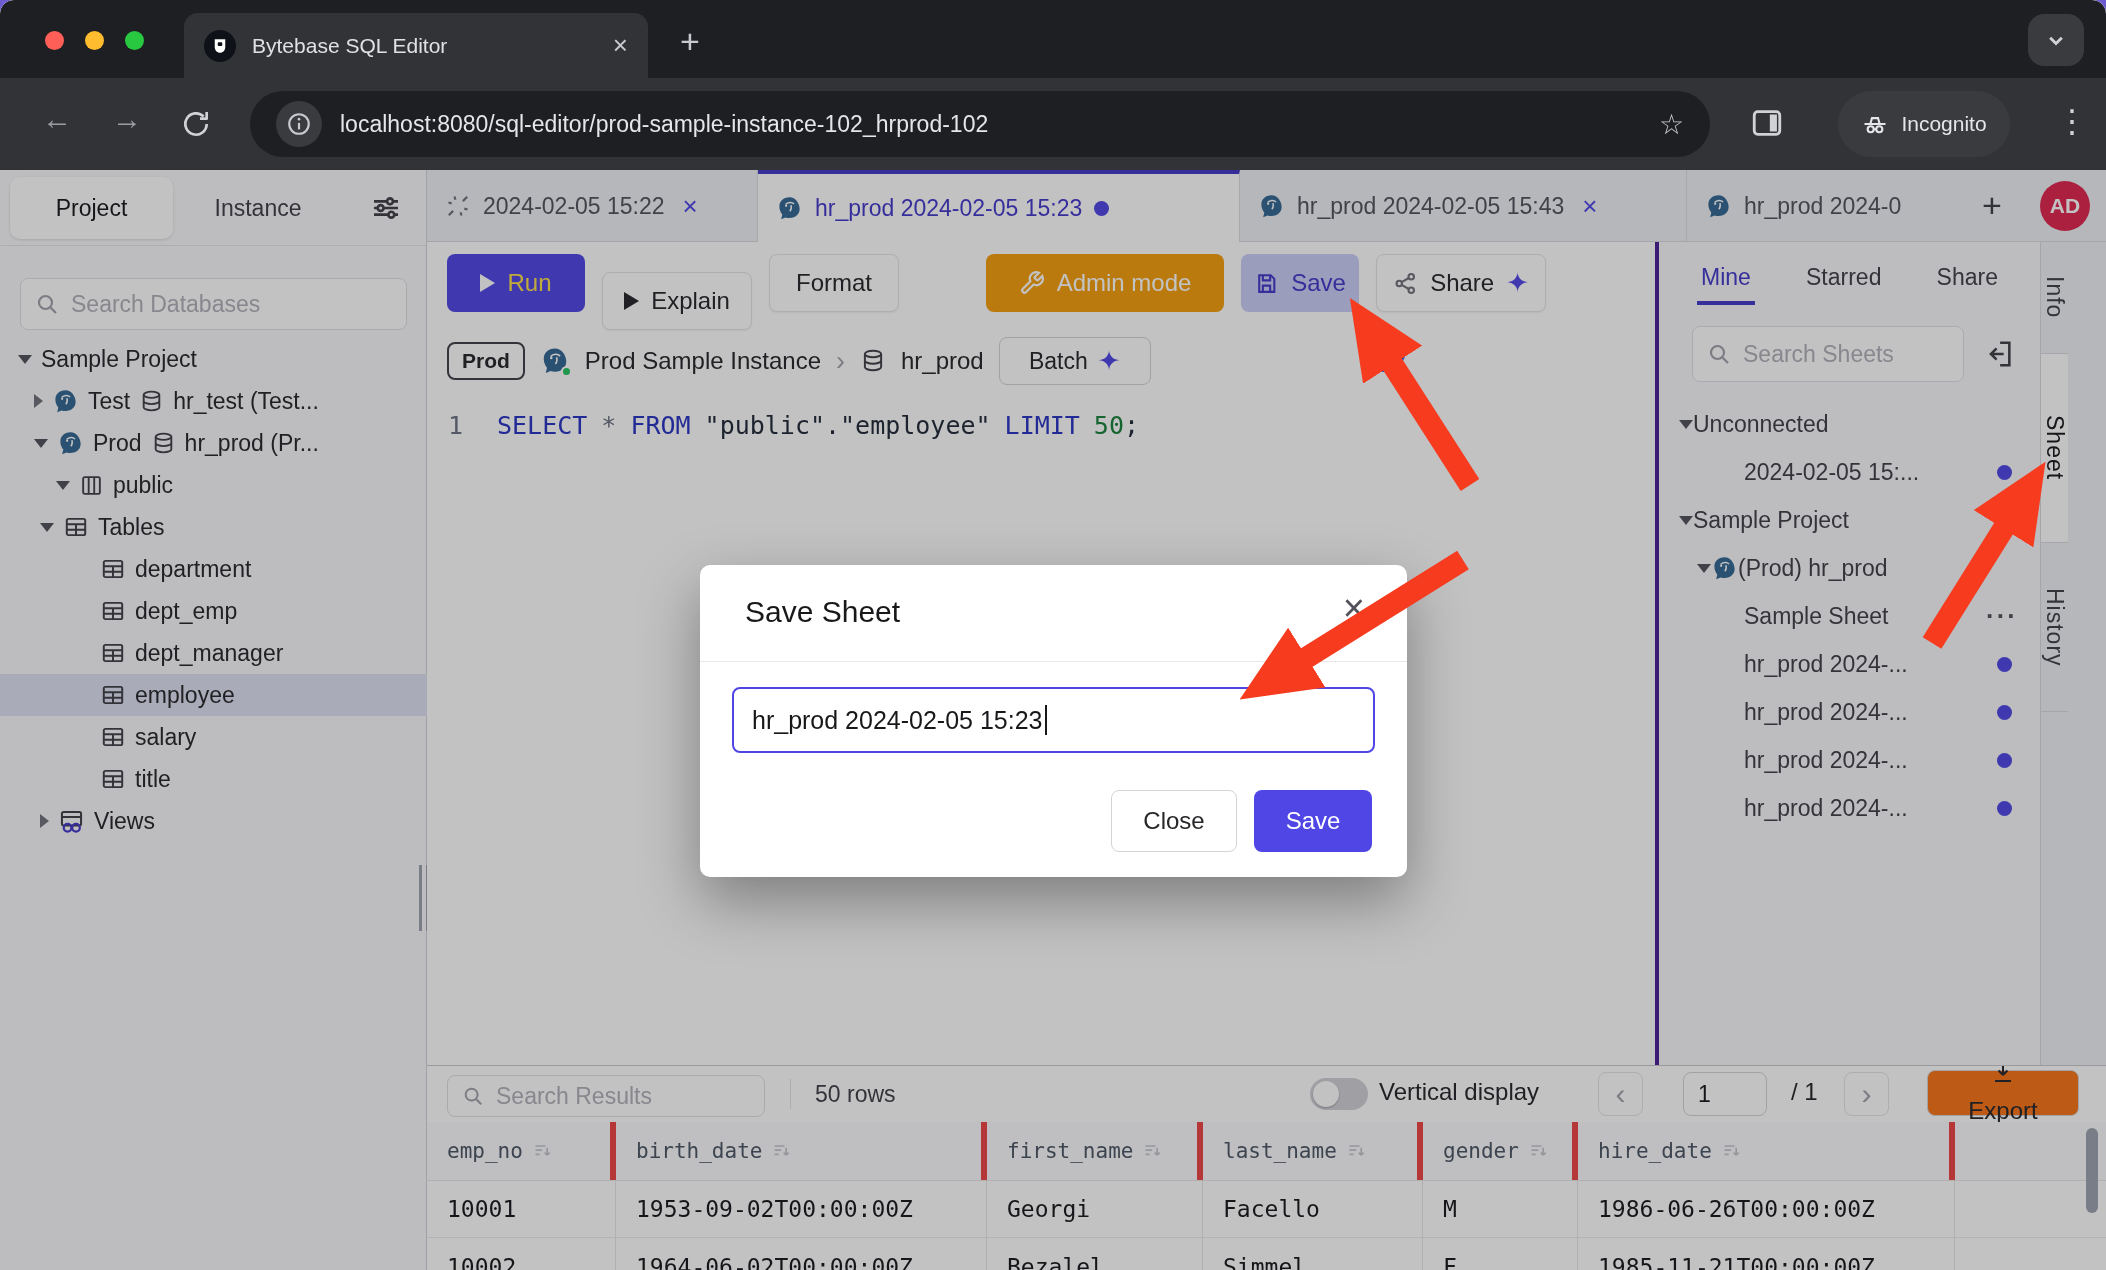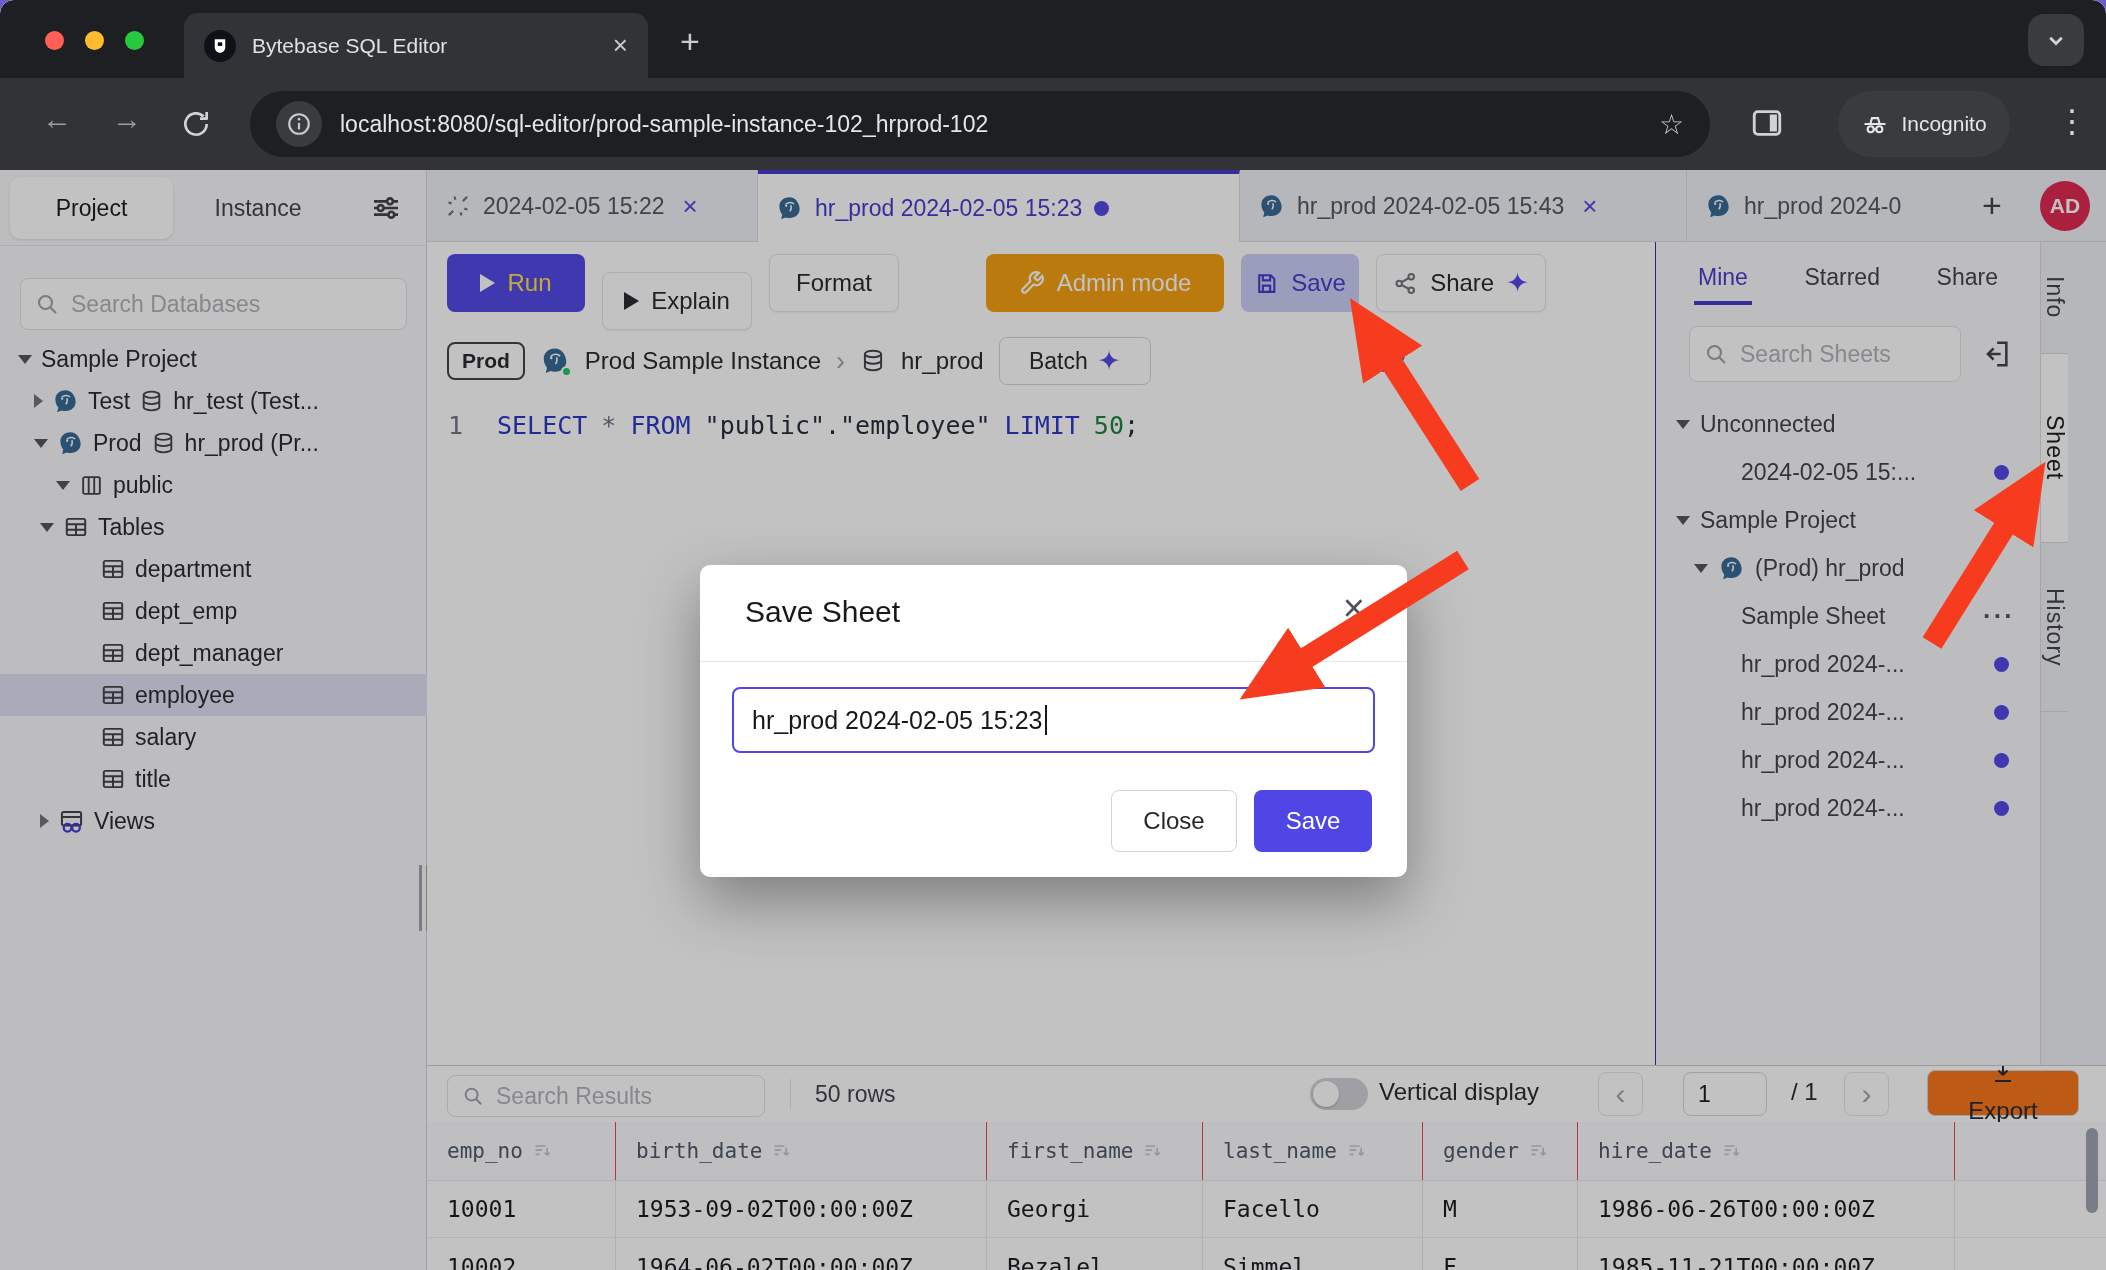--- a/index.html
+++ b/index.html
@@ -71,28 +71,28 @@
   .crumbs { position:absolute; left:0; top:82px; width:100%; height:74px; display:flex; align-items:center; padding-left:20px; gap:15px; font-size:24px; color:#27272a; }
   .env-badge { border:2px solid #3f3f46; border-radius:8px; padding:5px 13px; font-size:21px; font-weight:bold; color:#27272a; }
   .crumb-sep { color:#a1a1aa; font-size:27px; }
   .btn-batch { height:48px; width:152px; font-size:23px; background:#fff; border:1px solid #d4d4d8; border-radius:8px; display:flex; align-items:center; justify-content:center; gap:10px; color:#27272a; }
   .blue-ring { position:absolute; left:935px; top:86px; width:44px; height:44px; border:4px solid #2f6cf6; border-radius:50%; }
   .sqlline { position:absolute; left:0; top:156px; width:100%; height:54px; display:flex; align-items:center; font-family:"DejaVu Sans Mono", monospace; font-size:25px; }
   .lno { width:70px; text-align:right; color:#6b7280; padding-right:34px; }
   .tok { margin-right:14px; } .tok.kw { color:#2832c2; } .tok.op { color:#6b7280; } .tok.str { color:#1f2937; } .tok.num { color:#188038; margin-right:0; } .tok.pun { color:#1f2937; margin-right:0; }
 
   
-  .rsb { position:absolute; left:1655px; top:72px; width:385px; height:823px; background:#f8f9fb; border-left:1px solid #4c1d95; }
+  .rsb { position:absolute; left:1655px; top:72px; width:385px; height:823px; background:#f8f9fb; border-left:4px solid #4c1d95; }
   .rsb-tabs { position:absolute; left:0; top:0; width:100%; height:70px; display:flex; align-items:center; justify-content:space-between; padding:0 42px; font-size:23px; color:#3f3f46; }
   .rsb-tab-active { color:#4338ca; position:relative; }
   .rsb-tab-active::after { content:""; position:absolute; left:-4px; right:-4px; bottom:-14px; height:4px; background:#4338ca; }
   .rsb-search { left:33px; top:84px; width:272px; height:56px; }
   .rsb-import { position:absolute; left:322px; top:95px; }
   .rtree { position:absolute; left:0; top:158px; width:385px; }
-  .rrow { height:48px; display:flex; align-items:center; gap:10px; font-size:23px; color:#3f3f46; white-space:nowrap; overflow:hidden; }
+  .rrow { height:48px; display:flex; align-items:center; font-size:23px; color:#3f3f46; white-space:nowrap; overflow:hidden; }
   .rrow .dot { width:15px; height:15px; margin-left:auto; margin-right:32px; }
   .rrow .more { margin-left:auto; margin-right:26px; color:#52525b; font-size:26px; font-weight:bold; letter-spacing:2px; }
   .rpl0{padding-left:20px;} .rpl1{padding-left:85px;} .rpl2{padding-left:38px;}
 
   
   .vstrip { position:absolute; left:2040px; top:72px; width:66px; height:823px; background:#eef0f3; border-left:1px solid #d9d9de; }
   .vtab { display:flex; align-items:center; justify-content:center; writing-mode:vertical-rl; font-size:23px; color:#3f3f46; letter-spacing:1px; }
   .vtab.info { height:112px; border-bottom:1px solid #d9d9de; }
   .vtab.sheet { height:188px; background:#fff; color:#18181b; }
   .vtab.history { height:170px; border-top:1px solid #d9d9de; border-bottom:1px solid #d9d9de; }
@@ -104,21 +104,21 @@
   .rowcount { position:absolute; left:363px; top:13px; font-size:23px; color:#3f3f46; border-left:1px solid #e4e4e7; padding-left:24px; height:30px; line-height:30px; }
   .toggle { position:absolute; left:883px; top:12px; width:58px; height:32px; border-radius:16px; background:#d1d1d6; }
   .toggle .knob { position:absolute; left:3px; top:3px; width:26px; height:26px; border-radius:50%; background:#fff; box-shadow:0 1px 2px rgba(0,0,0,.25); }
   .toggle-label { position:absolute; left:952px; top:12px; font-size:24px; color:#27272a; }
   .pagebtn { position:absolute; top:6px; width:45px; height:44px; background:#fff; border:1px solid #e4e4e7; border-radius:8px; color:#a1a1aa; font-size:30px; display:flex; align-items:center; justify-content:center; line-height:1; }
   .pageinput { position:absolute; left:1256px; top:6px; width:84px; height:44px; border:1px solid #d4d4d8; border-radius:8px; font-size:23px; padding-left:14px; color:#18181b; outline:none; font-family:inherit; }
   .pagetotal { position:absolute; left:1364px; top:12px; font-size:24px; color:#27272a; }
   .btn-export { position:absolute; left:1500px; top:4px; width:152px; height:46px; background:#f97316; border:1px solid #d4d4d8; border-radius:8px; display:flex; align-items:center; justify-content:center; gap:12px; font-size:24px; color:#27272a;flex-direction:column; }
   .grid { position:absolute; left:0; top:56px; width:1679px; display:grid; grid-template-columns:189px 371px 216px 220px 155px 377px 1fr; font-family:"DejaVu Sans Mono", monospace; }
   .grid.head { background:#fbfbfc; border-bottom:1px solid #e7e7ea; }
-  .hcell { height:58px; display:flex; align-items:center; gap:10px; padding-left:20px; font-size:21px; color:#4b5563; border-right:1px solid #ef4444; overflow:hidden; }
+  .hcell { height:58px; display:flex; align-items:center; gap:10px; padding-left:20px; font-size:21px; color:#4b5563; border-right:6px solid #ef4444; overflow:hidden; }
   .dcell { height:58px; display:flex; align-items:center; padding-left:20px; font-size:23px; color:#18181b; border-right:1px solid #e7e7ea; border-bottom:1px solid #ededf0; white-space:nowrap; overflow:hidden; }
   .r1 { top:114px; } .r2 { top:172px; }
   .vscroll { position:absolute; right:8px; top:62px; width:12px; height:85px; border-radius:6px; background:#9ca3af; }
 
   
   .dim { position:absolute; left:0; top:170px; width:2106px; height:1100px; background:rgba(18,18,22,.26); z-index:40; }
   .modal { position:absolute; left:700px; top:565px; width:707px; height:312px; background:#fff; border-radius:10px; box-shadow:0 24px 60px rgba(0,0,0,.35); z-index:60; }
   .m-title { position:absolute; left:45px; top:30px; font-size:30px; color:#18181b; font-weight:500; }
   .m-close { position:absolute; right:42px; top:22px; font-size:38px; color:#52525b; font-weight:300; }
   .m-div { position:absolute; left:0; top:96px; width:100%; height:1px; background:#e8e8eb; }

